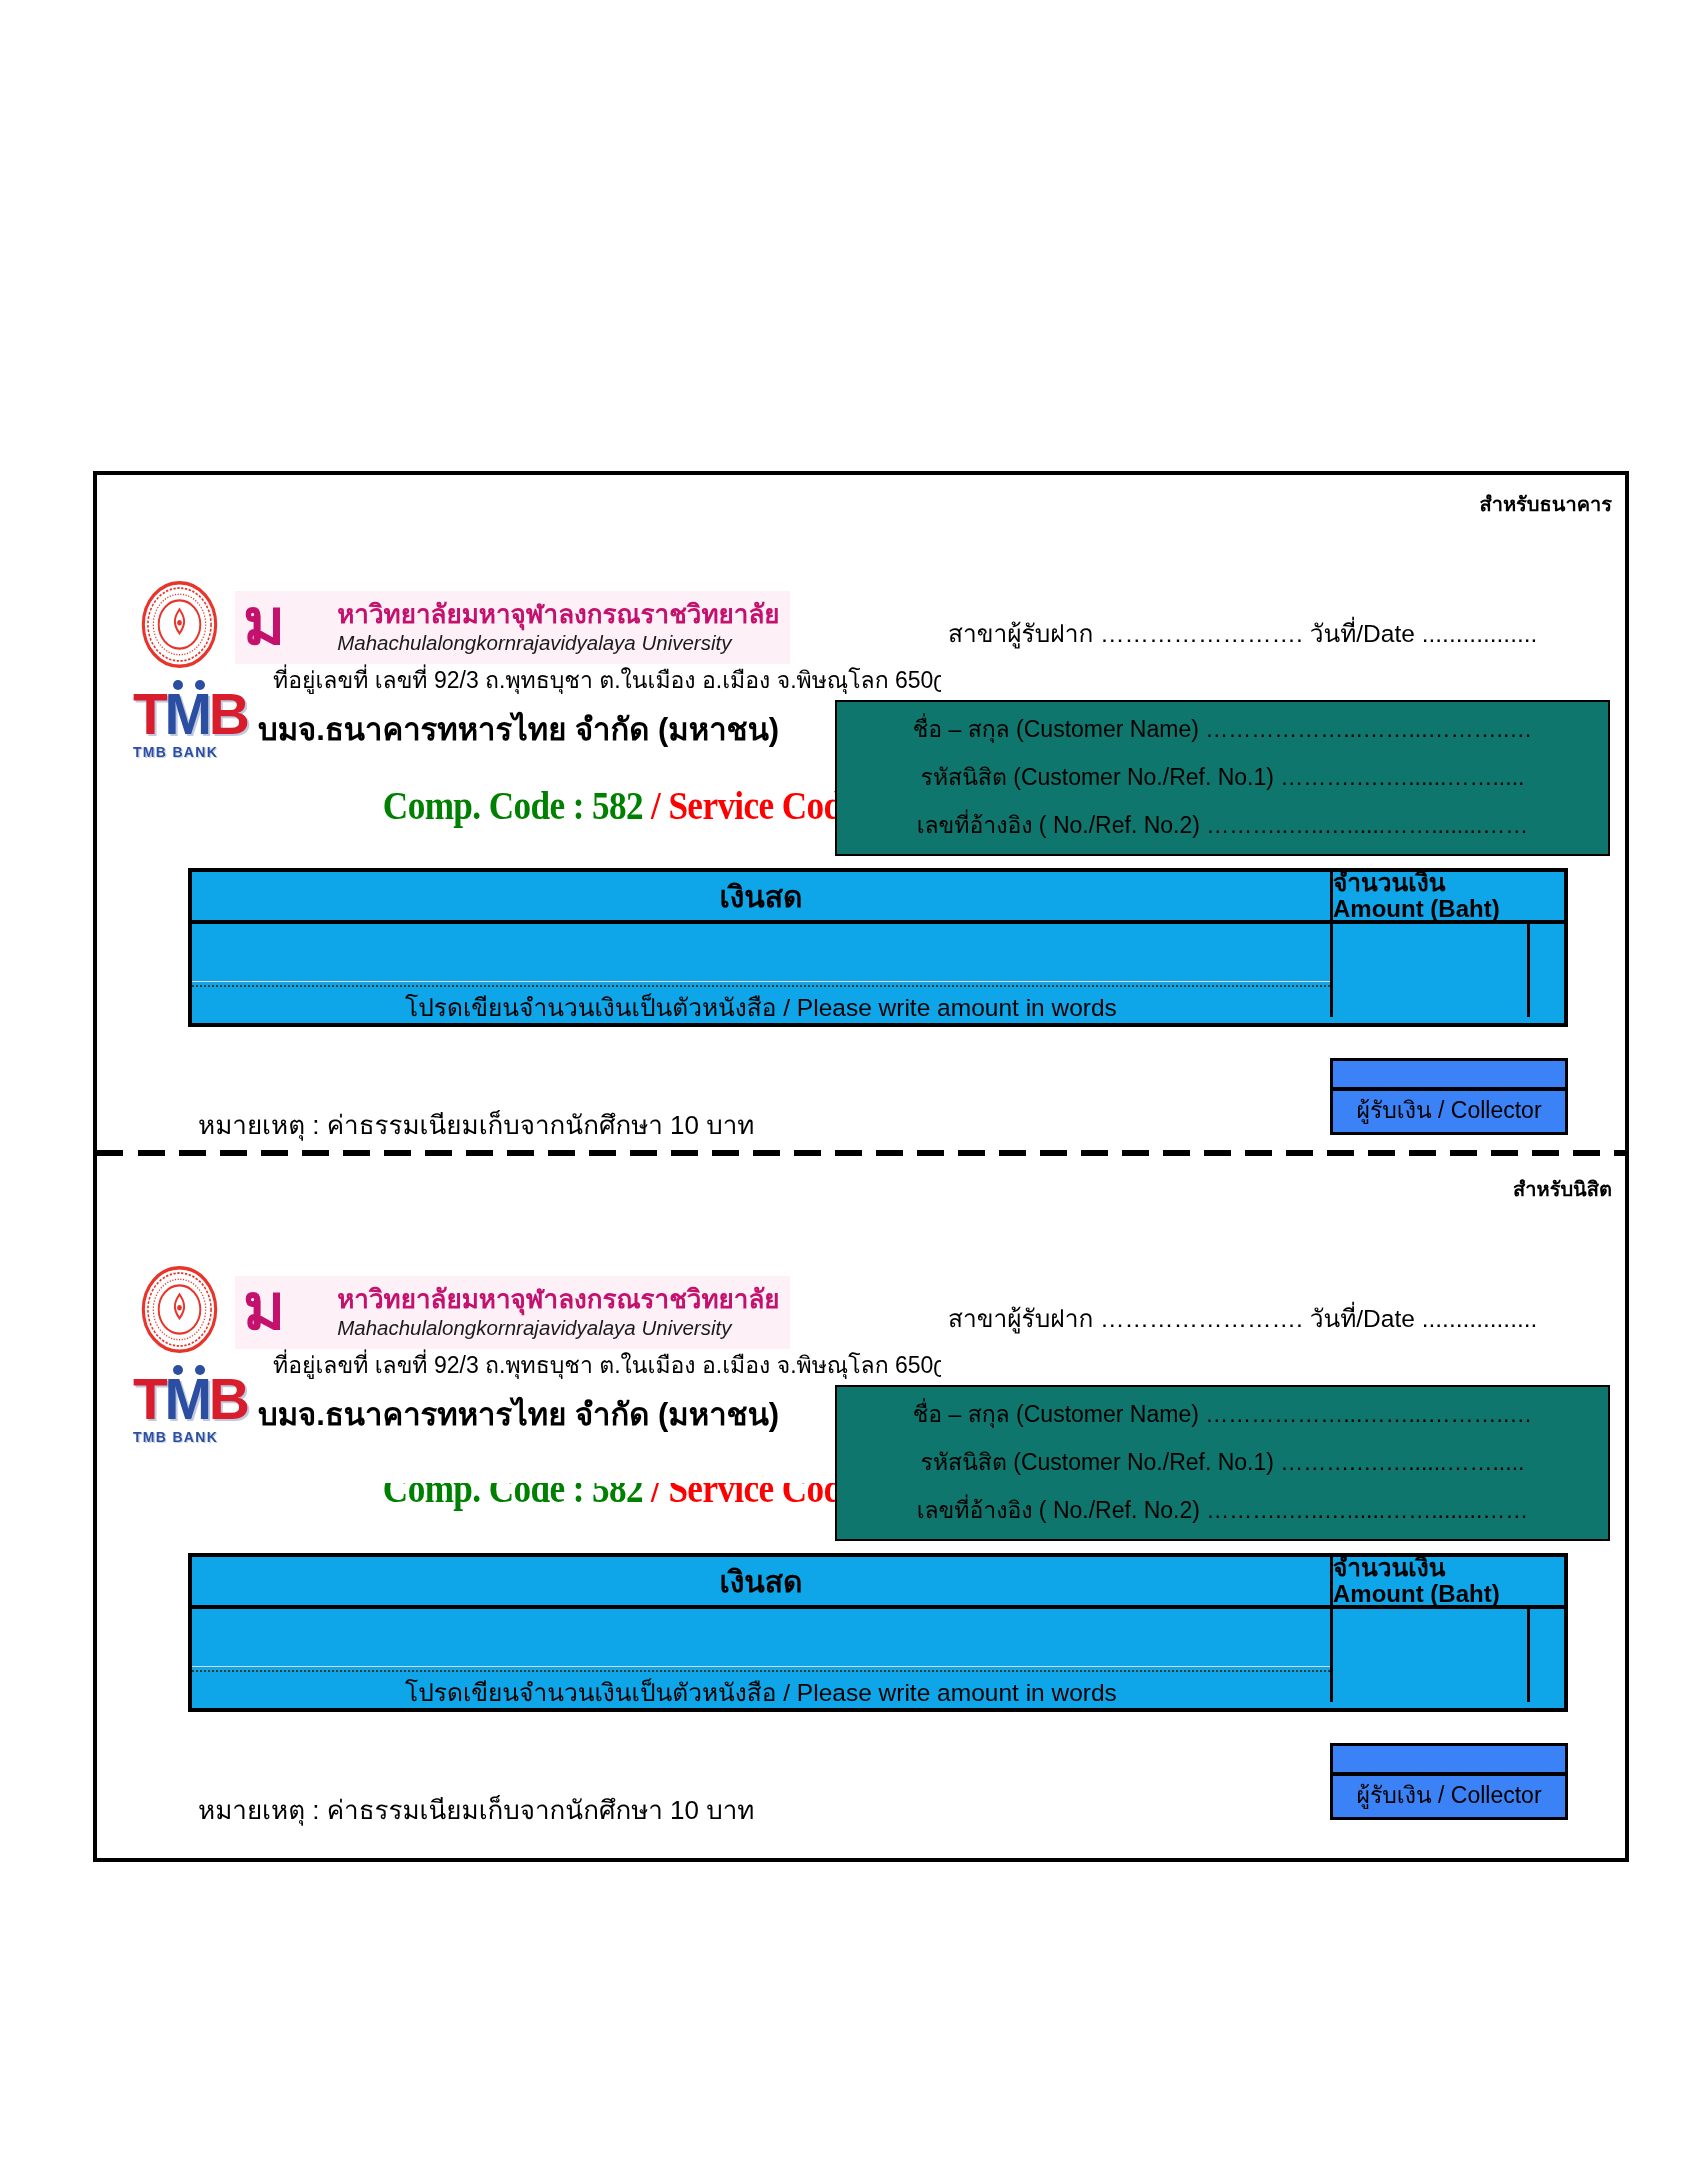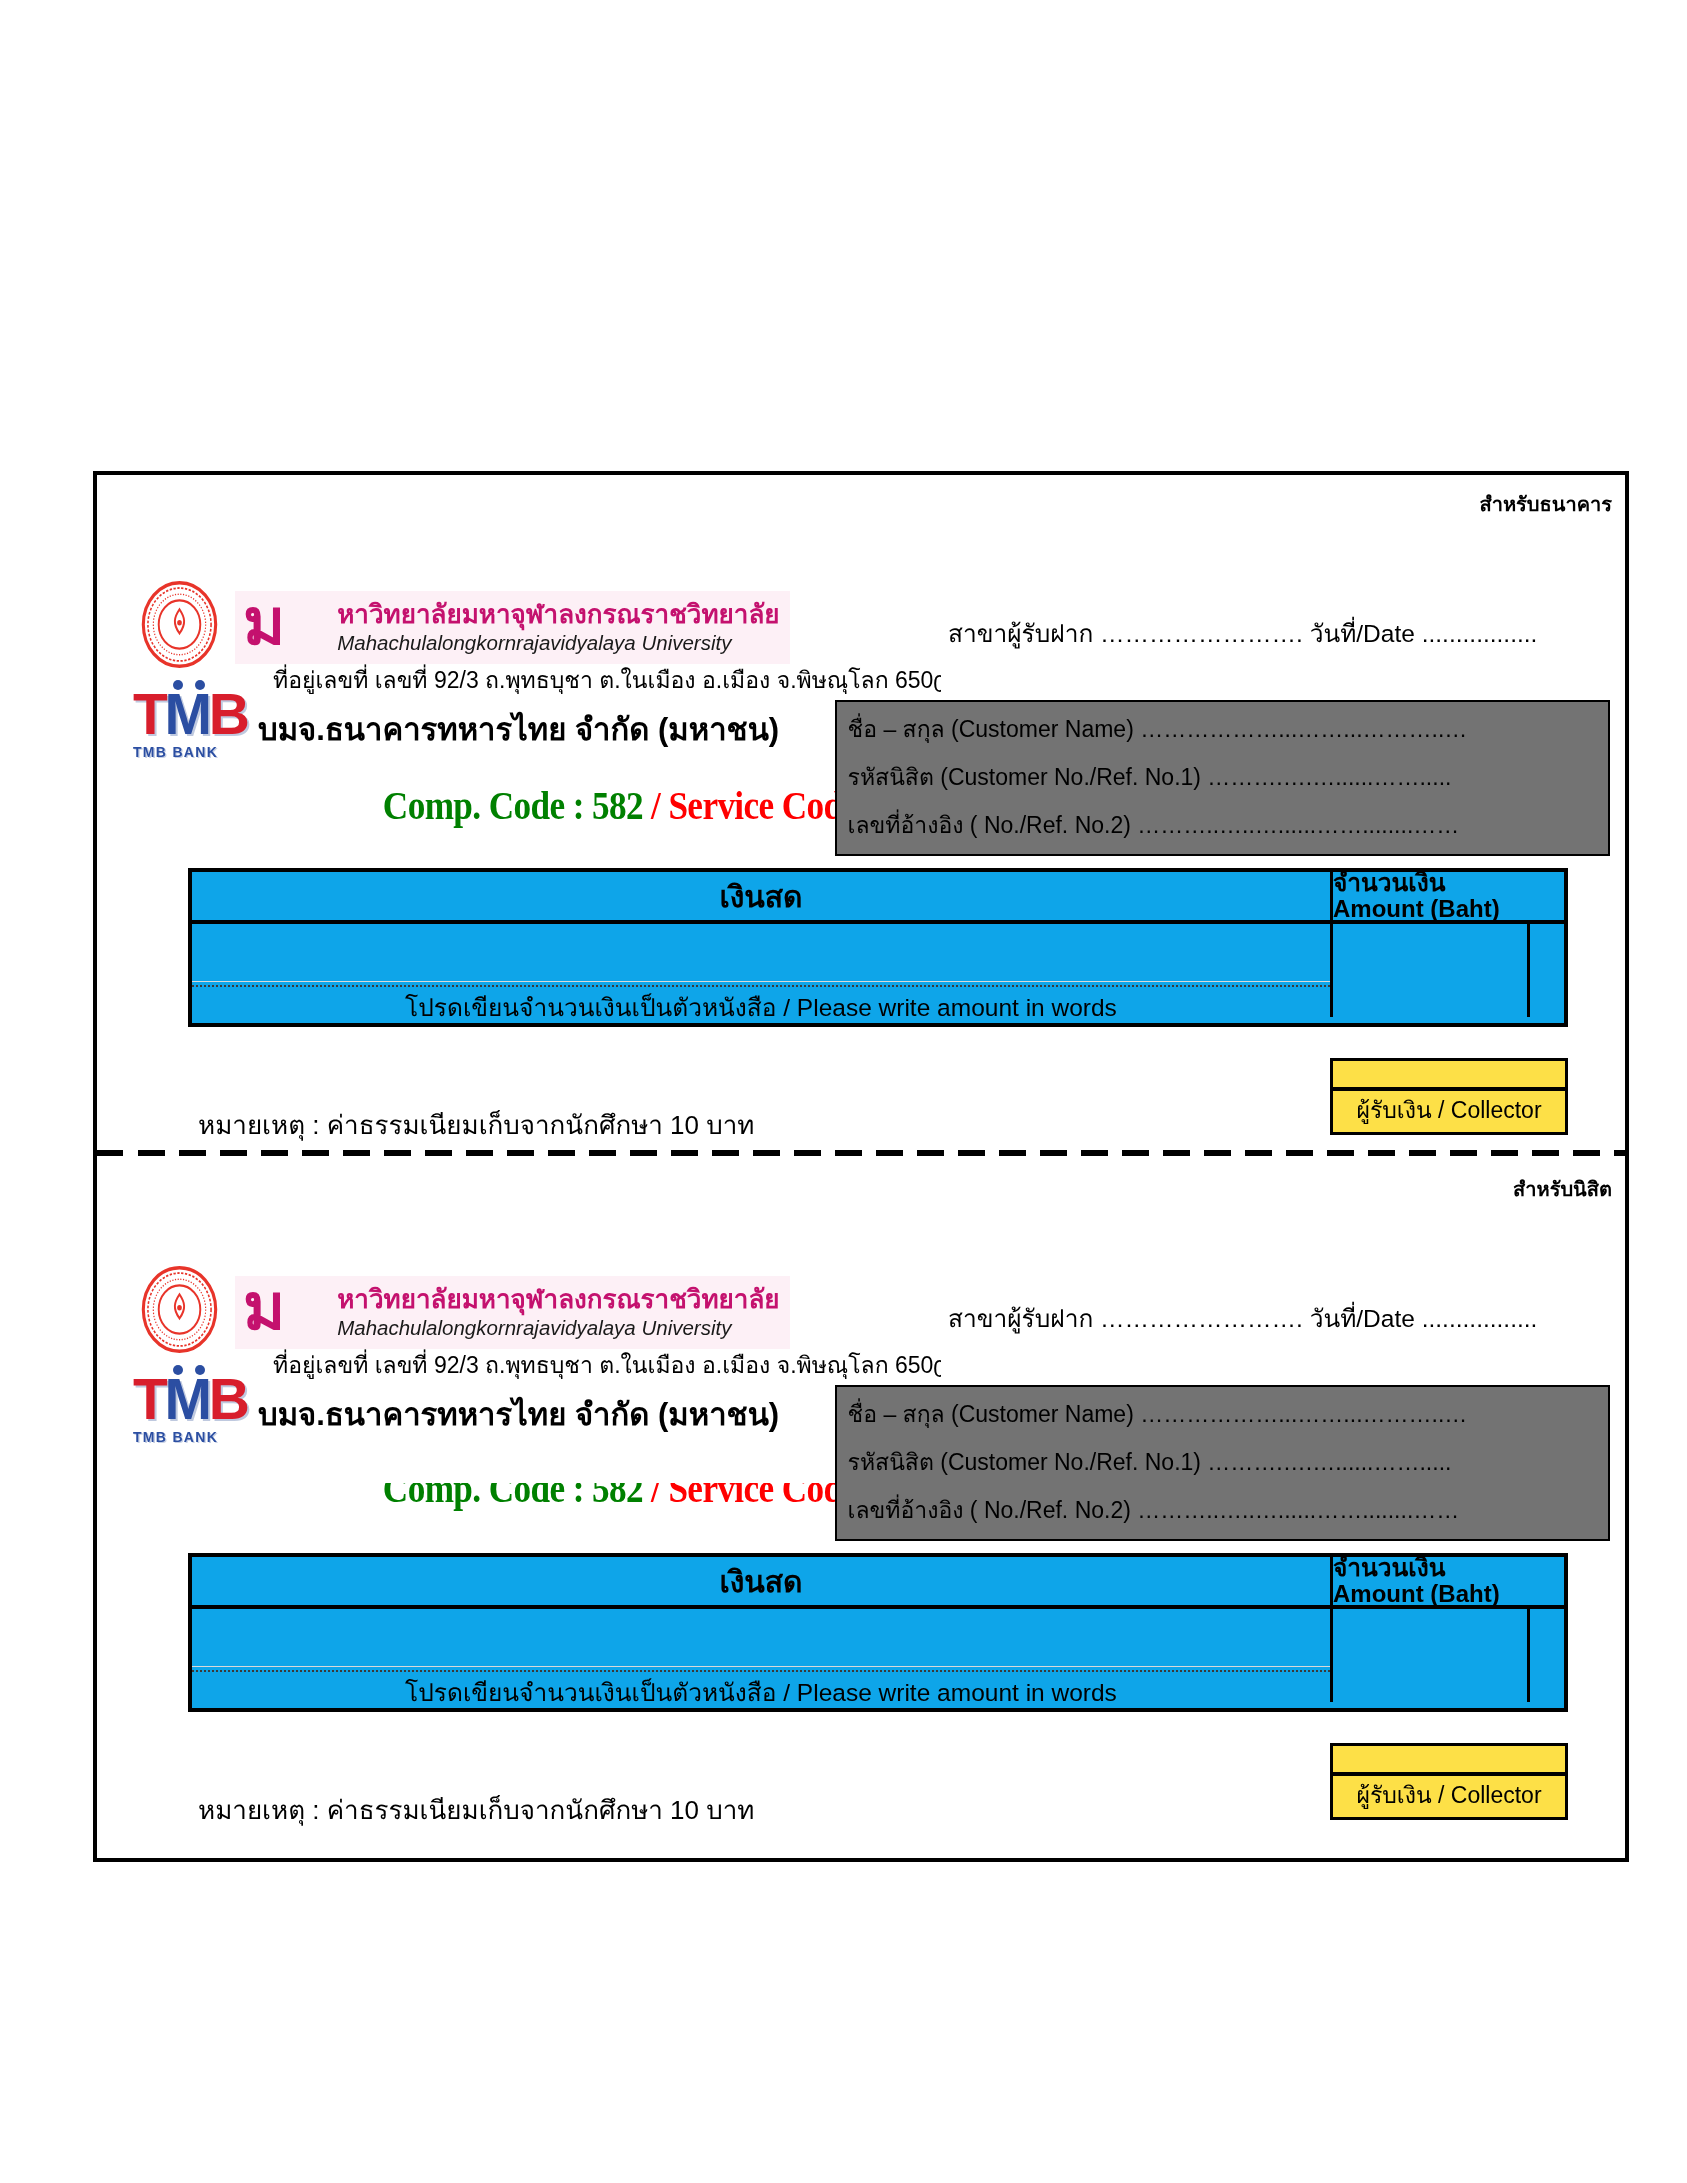--- a/index.html
+++ b/index.html
@@ -68,21 +68,21 @@
   .tmb-dots span{width:10px;height:10px;border-radius:50%;background:var(--tmb-blue);}
   .tmb-sub{
     margin-top:4px;font-size:14px;font-weight:bold;letter-spacing:1.3px;
     color:var(--tmb-blue);text-shadow:1.3px 1.3px 0 #c7d0e4;white-space:nowrap;
   }
 
   .bank-name{position:absolute;left:165px;top:233px;font-size:31px;font-weight:bold;white-space:nowrap;}
 
   .customer-box{
     position:absolute;left:742px;top:229px;width:775px;height:156px;
-    border:2.6px solid #000;background:#737373;padding:2.6px 10.6px 0 10.6px;z-index:2;
+    border:2.6px solid #000;background:#0f766e;padding:2.6px 10.6px 0 10.6px;z-index:2;text-align:center;
   }
   .cust-line{font-size:23px;line-height:48px;white-space:nowrap;overflow:hidden;}
 
   .code-wrap{position:absolute;left:112px;top:311px;width:926px;text-align:center;}
   .code-line{
     display:inline-block;
     font-family:"Liberation Serif","DejaVu Serif",serif;
     font-weight:bold;font-size:40px;letter-spacing:-0.7px;white-space:nowrap;
     transform:scaleX(0.88);transform-origin:center;
   }
@@ -109,21 +109,21 @@
   .at-body{display:flex;height:93px;}
   .at-body-left{width:1141px;border-right:3.3px solid #000;position:relative;}
   .dotted-line{position:absolute;left:0;right:0;top:61px;border-top:2px dotted #3a3a3a;}
   .dotted-line-shadow{position:absolute;left:0;right:0;top:57px;border-top:1.3px solid #d9d9d9;}
   .words-line{position:absolute;left:0;right:0;top:64px;text-align:center;font-size:24.5px;}
   .at-body-right{flex:1;position:relative;}
   .satang-divider{position:absolute;top:0;bottom:0;right:34px;width:2.6px;background:#000;}
 
   .collector-box{
     position:absolute;left:1237px;top:587px;width:238px;height:77px;
-    border:3.3px solid #000;background:#fde047;
+    border:3.3px solid #000;background:#3b82f6;
   }
   .collector-sign{height:30px;border-bottom:4px solid #000;}
   .collector-label{height:38px;display:flex;align-items:center;justify-content:center;font-size:23px;white-space:nowrap;}
 
   .note-line{position:absolute;left:105px;top:633px;font-size:26px;white-space:nowrap;}
 </style>
 </head>
 <body>
 
 <div class="sheet">

